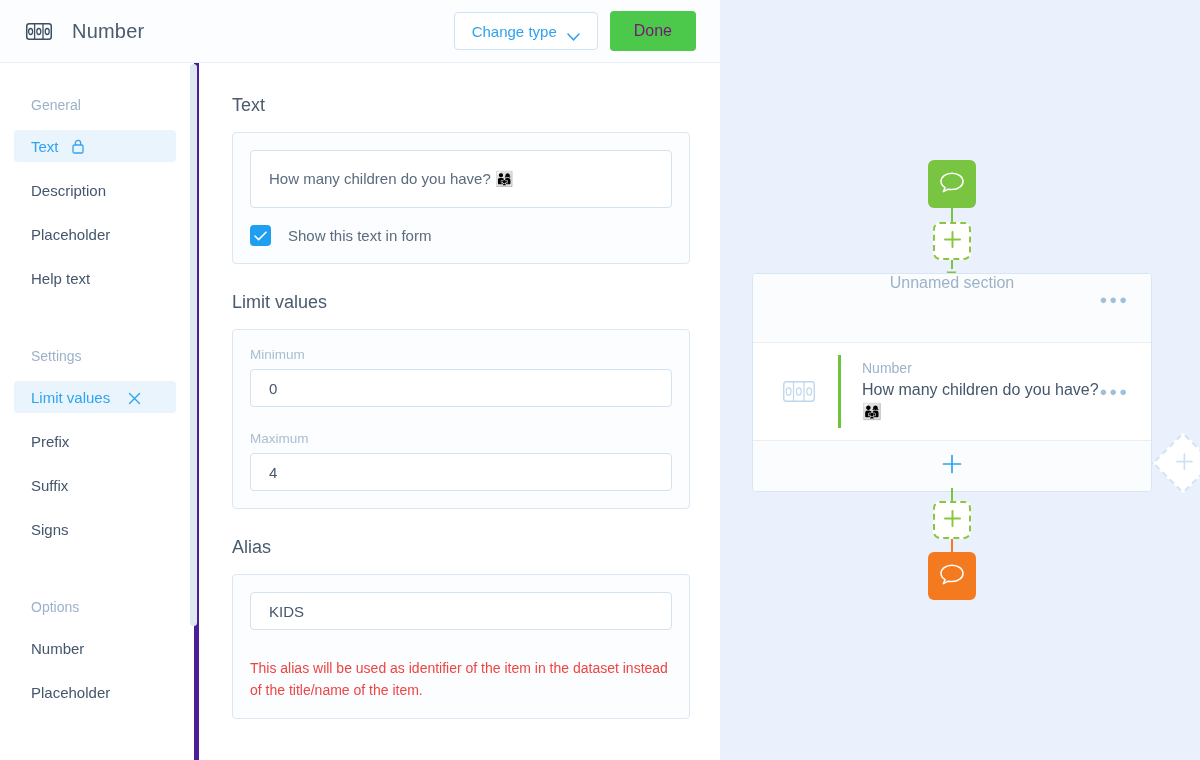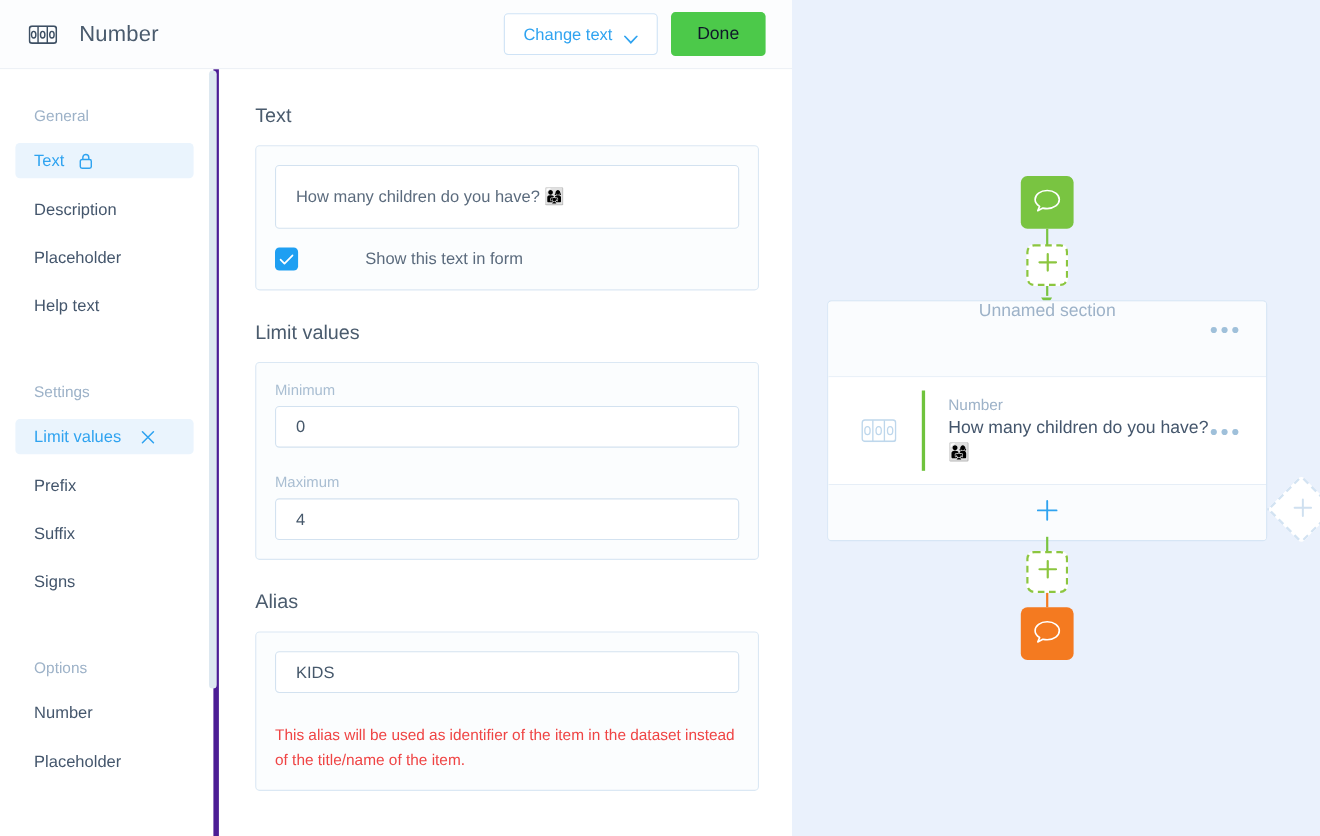--- a/index.html
+++ b/index.html
@@ -27,21 +27,21 @@
   .topbar-actions { margin-left: auto; display: flex; align-items: center; gap: 12px; }
   .btn-change {
     height: 38px; padding: 0 17px; background: #fff;
     border: 1px solid #cfe3f6; border-radius: 4px;
     color: #2fa3f0; font-size: 15px; cursor: pointer;
     display: flex; align-items: center; gap: 10px;
   }
   .chev { width: 13px; height: 8px; flex: 0 0 auto; }
   .btn-done {
     height: 40px; padding: 0 24px; background: #4CC94A; border: none;
-    border-radius: 4px; color: #0f172a; font-size: 16px; cursor: pointer;
+    border-radius: 4px; color: #701a75; font-size: 16px; cursor: pointer;
   }
 
   
   .side {
     position: absolute; top: 63px; left: 0; width: 199px; height: 697px;
     background: #fff; border-right: 5px solid #4c1d95;
     padding-top: 34px;
   }
   .side-group {
     font-size: 14px; color: #9db2c8; padding: 0 0 0 31px; margin-bottom: 17px;
@@ -83,21 +83,21 @@
     border-radius: 4px; padding: 0 18px;
     font-family: "Liberation Sans", sans-serif; font-size: 15px; color: #5b6b7d;
     display: flex; align-items: center;
   }
   .fld-tall { height: 58px; align-items: center; }
   .fld-sm { height: 38px; font-size: 15px; color: #46586b; padding: 0 18px; }
   .fld-label { font-size: 13.5px; color: #a9bed2; margin-bottom: 7px; }
   .fld-row { margin-bottom: 24px; }
   .fld-row:last-child { margin-bottom: 0; }
 
-  .cb-row { display: flex; align-items: center; margin-top: 17px; gap: 44px; }
+  .cb-row { display: flex; align-items: center; margin-top: 17px; }
   .cb {
     width: 21px; height: 21px; border-radius: 4px; background: #1e9ff2;
     display: flex; align-items: center; justify-content: center; cursor: pointer;
     flex: 0 0 auto;
   }
   .cb svg { width: 13px; height: 10px; }
   .cb-label { margin-left: 17px; font-size: 15px; color: #5b6b7d; }
 
   .hint {
     margin-top: 28px; font-size: 14px; color: #ef4444; line-height: 1.55;
@@ -180,21 +180,21 @@
           <line x1="8.6" y1="1" x2="8.6" y2="16" stroke="#3d4f63" stroke-width="1.3"></line>
           <line x1="17" y1="1" x2="17" y2="16" stroke="#3d4f63" stroke-width="1.3"></line>
           <ellipse cx="4.6" cy="8.5" rx="2" ry="3" fill="none" stroke="#3d4f63" stroke-width="1.3"></ellipse>
           <ellipse cx="12.8" cy="8.5" rx="2" ry="3" fill="none" stroke="#3d4f63" stroke-width="1.3"></ellipse>
           <ellipse cx="21.2" cy="8.5" rx="2" ry="3" fill="none" stroke="#3d4f63" stroke-width="1.3"></ellipse>
         </svg>
       </span>
       <div class="topbar-title">Number</div>
       <div class="topbar-actions">
         <button class="btn-change">
-          <span>Change text</span>
+          <span>Change type</span>
           <span class="chev">
             <svg viewBox="0 0 13 8">
                 <path d="M1 1 L6.5 6.8 L12 1" fill="none" stroke="#2fa3f0" stroke-width="1.5" stroke-linecap="round"></path>
               </svg>
           </span>
         </button>
         <button class="btn-done">Done</button>
       </div>
     </div>
 

